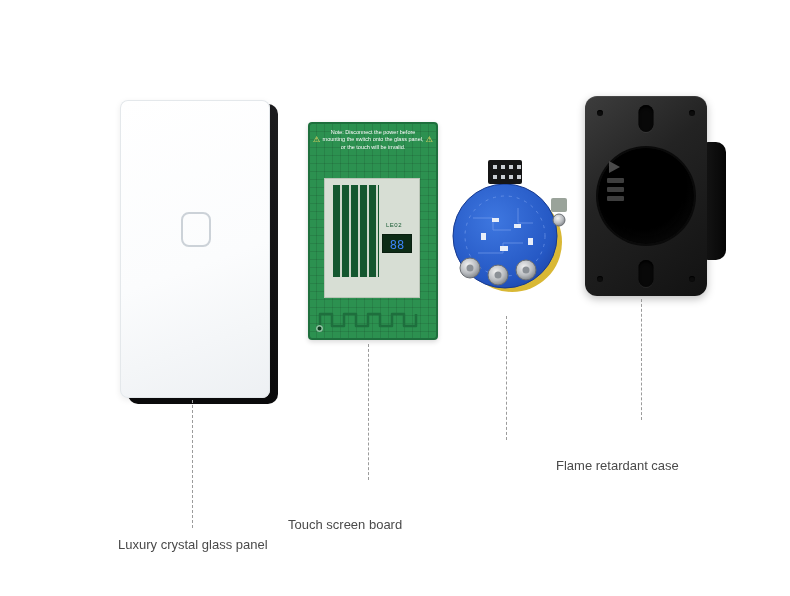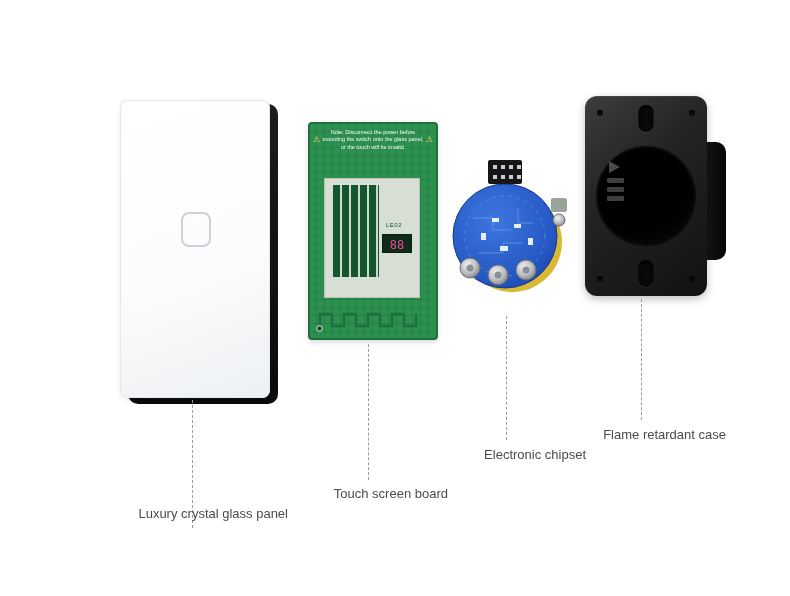--- a/index.html
+++ b/index.html
@@ -25,21 +25,21 @@
                color:#ffffff;font-size:5.5px;line-height:1.35;text-align:center;}
   .warn-ic{font-size:8px;color:#ffe066;flex:0 0 auto;}
   .warn-txt{flex:1 1 auto;}
   .pcb-film{position:absolute;left:16px;top:56px;width:96px;height:120px;background:#d7ded4;
             box-shadow:inset 0 0 0 1px #b9c4b6;}
   .film-stripes{position:absolute;left:9px;top:7px;width:46px;height:92px;
                 background:repeating-linear-gradient(90deg,#14572f 0 7px,#cfd8cc 7px 9px);}
   .chip-label{position:absolute;left:62px;top:44px;font-size:6px;color:#14572f;letter-spacing:0.5px;}
   .seg-display{position:absolute;left:58px;top:56px;width:28px;height:17px;background:#0d2b16;
                border:1px solid #0a1f10;text-align:center;}
-  .seg-display span{color:#ec4899;font-family:"DejaVu Sans Mono", monospace;font-size:12px;line-height:15px;}
+  .seg-display span{color:#3b82f6;font-family:"DejaVu Sans Mono", monospace;font-size:12px;line-height:15px;}
   .meander{position:absolute;left:8px;bottom:6px;}
   .pcb-hole{position:absolute;left:8px;bottom:8px;width:7px;height:7px;border-radius:50%;
             background:#0f3a20;box-shadow:inset 0 0 0 1.5px #8fc7a3;}
 
   
   .chipset{position:absolute;left:448px;top:158px;}
 
   
   .case-back{position:absolute;left:698px;top:142px;width:28px;height:118px;
              background:linear-gradient(90deg,#1c1c1c,#050505);border-radius:10px;}
@@ -61,21 +61,21 @@
          box-shadow:inset 0 1px 1px #000;}
   .screw.tl{left:12px;top:14px}.screw.tr{right:12px;top:14px}
   .screw.bl{left:12px;bottom:14px}.screw.br{right:12px;bottom:14px}
 
   
   .leader{position:absolute;width:0;border-left:1px dashed #9b9b9b;}
   .leader.l1{left:192px;top:400px;height:128px;}
   .leader.l2{left:368px;top:344px;height:136px;}
   .leader.l3{left:506px;top:316px;height:124px;}
   .leader.l4{left:641px;top:299px;height:121px;}
-  .caption{position:absolute;color:#4a4a4a;font-size:13px;text-align:right;}
+  .caption{position:absolute;color:#4a4a4a;font-size:13px;text-align:left;margin-top:31px;}
   .caption.cap1{left:118px;top:506px;width:170px;}
   .caption.cap2{left:288px;top:486px;width:160px;}
   .caption.cap3{left:426px;top:447px;width:160px;}
   .caption.cap4{left:556px;top:427px;width:170px;}
 </style>
 </head>
 <body>
 
 <div class="stage">
 
@@ -174,16 +174,15 @@
     <div class="case-slot bottom"></div>
   </div>
 
   <div class="leader l1"></div>
   <div class="leader l2"></div>
   <div class="leader l3"></div>
   <div class="leader l4"></div>
 
   <div class="caption cap1">Luxury crystal glass panel</div>
   <div class="caption cap2">Touch screen board</div>
-  <div class="caption cap3">Electronic chipset</div>
   <div class="caption cap4">Flame retardant case</div>
 
 </div>
 
 </body></html>

